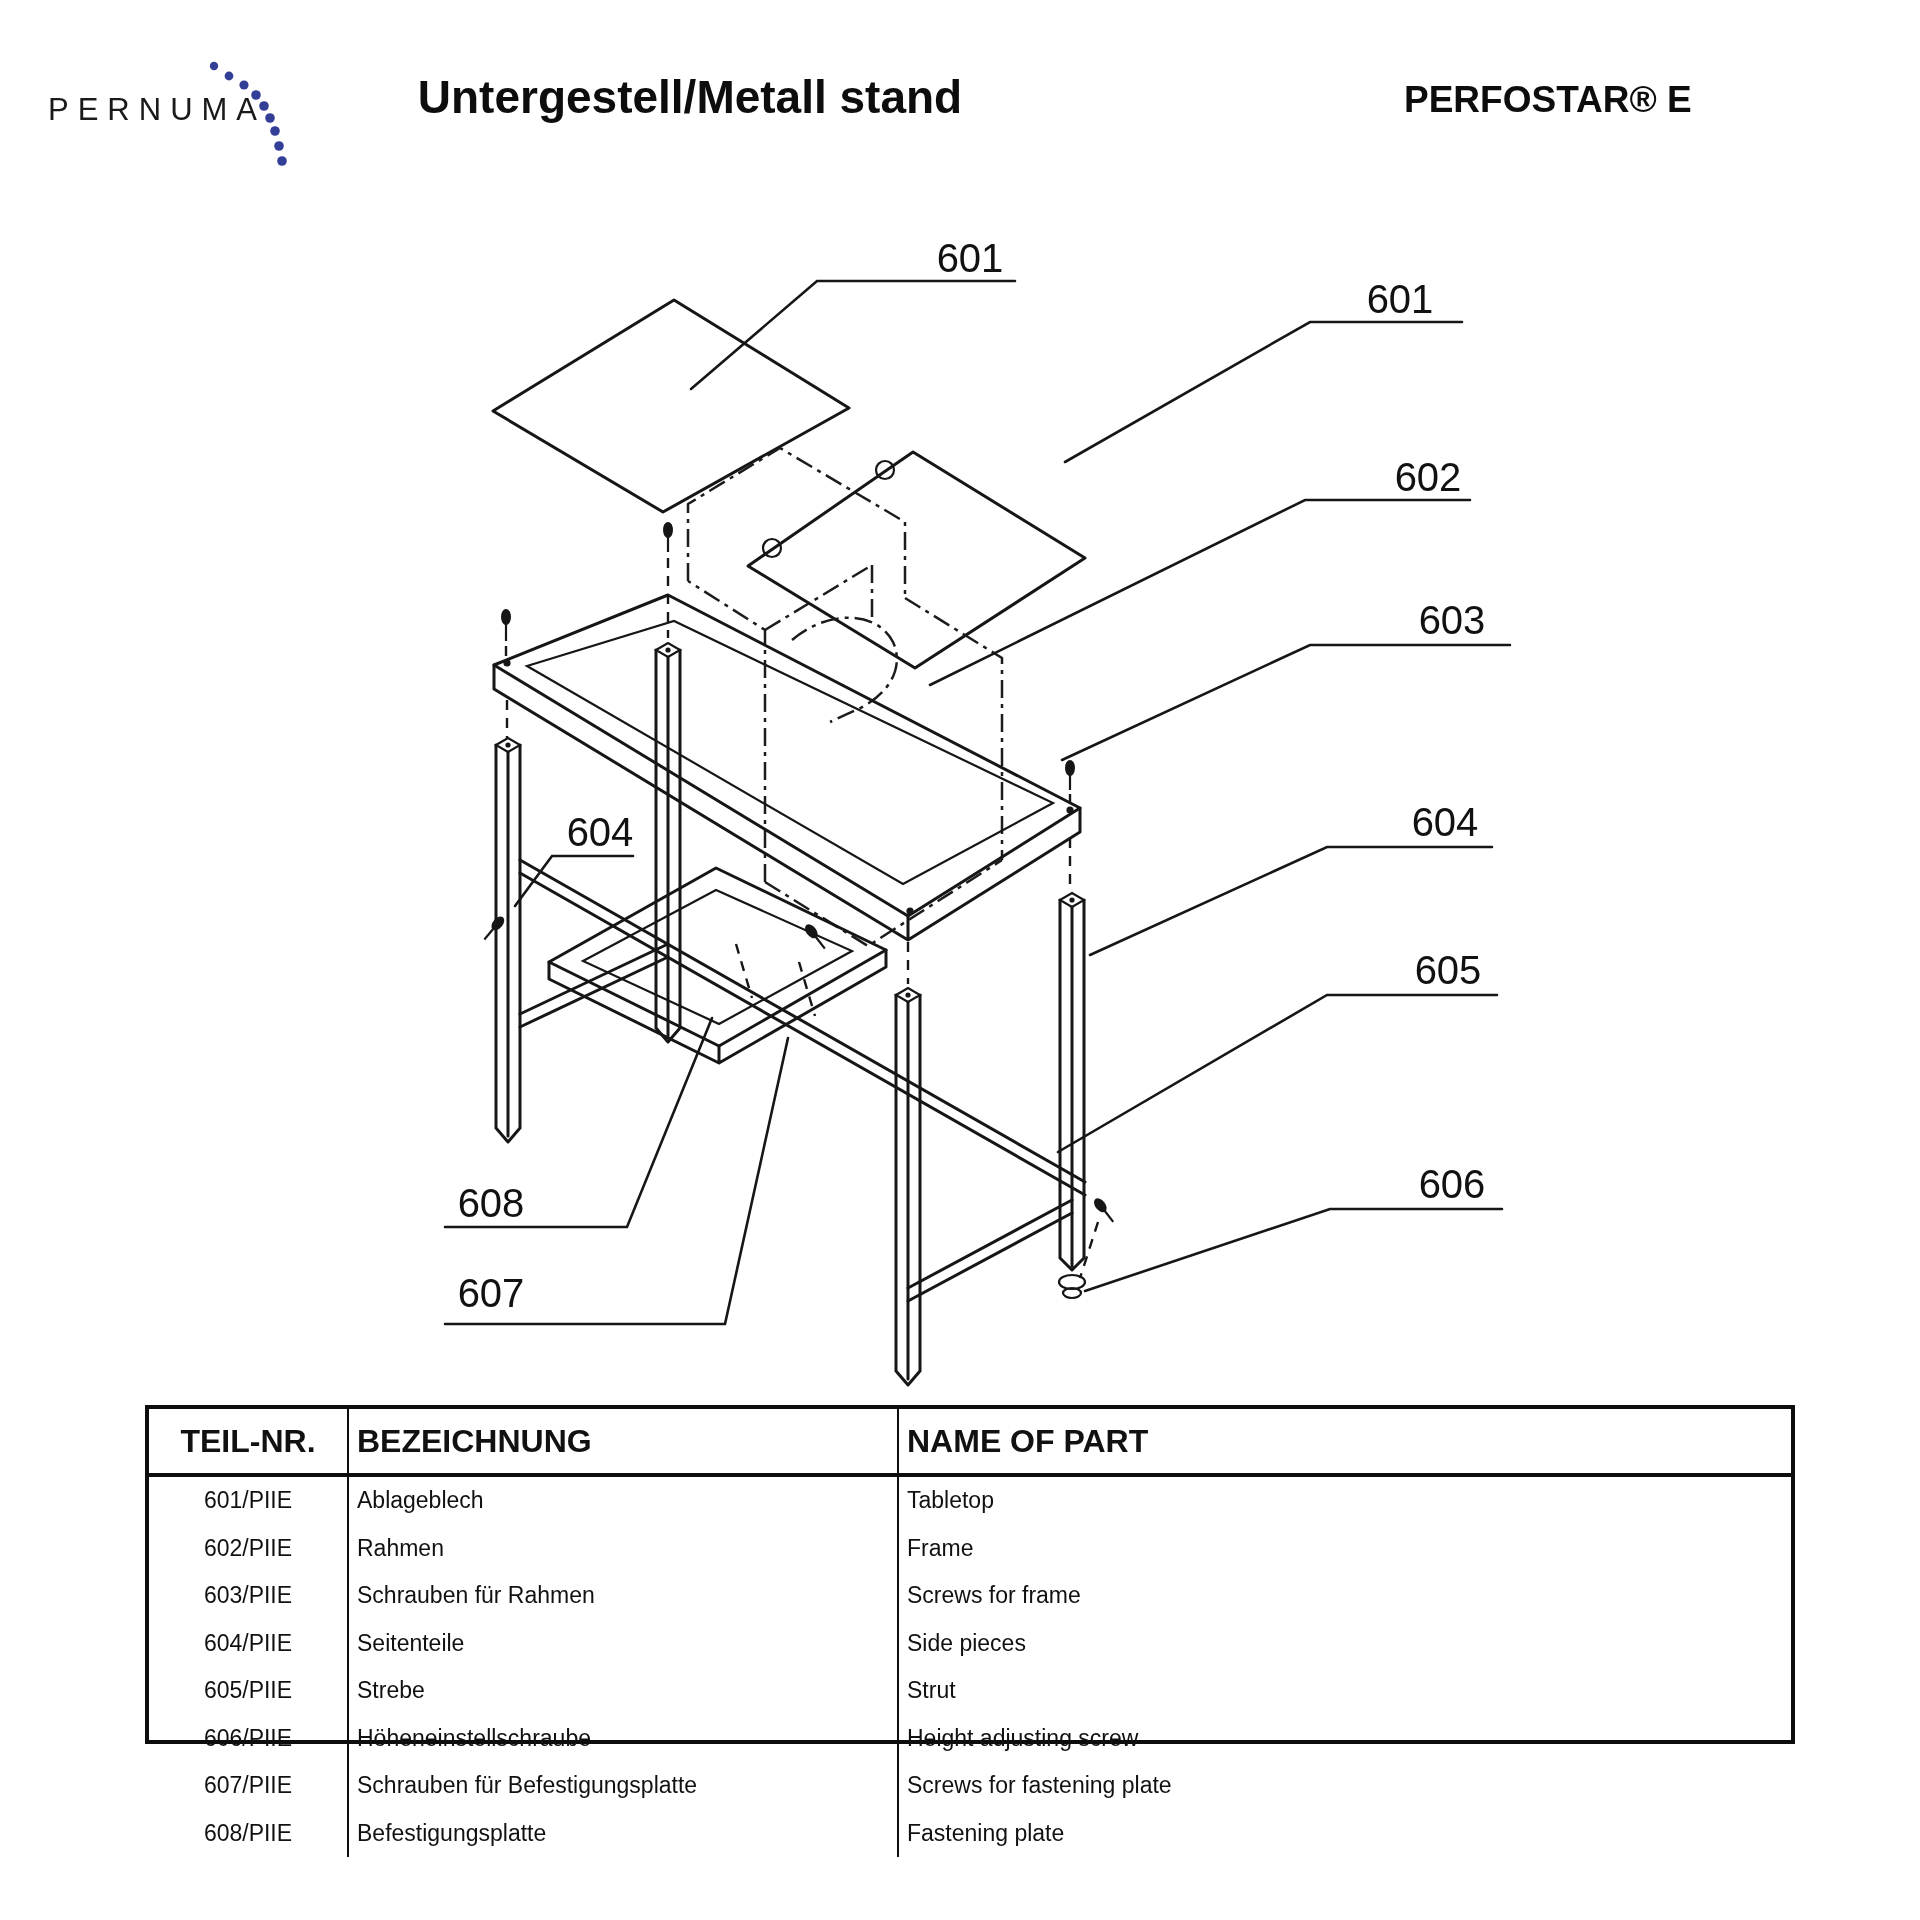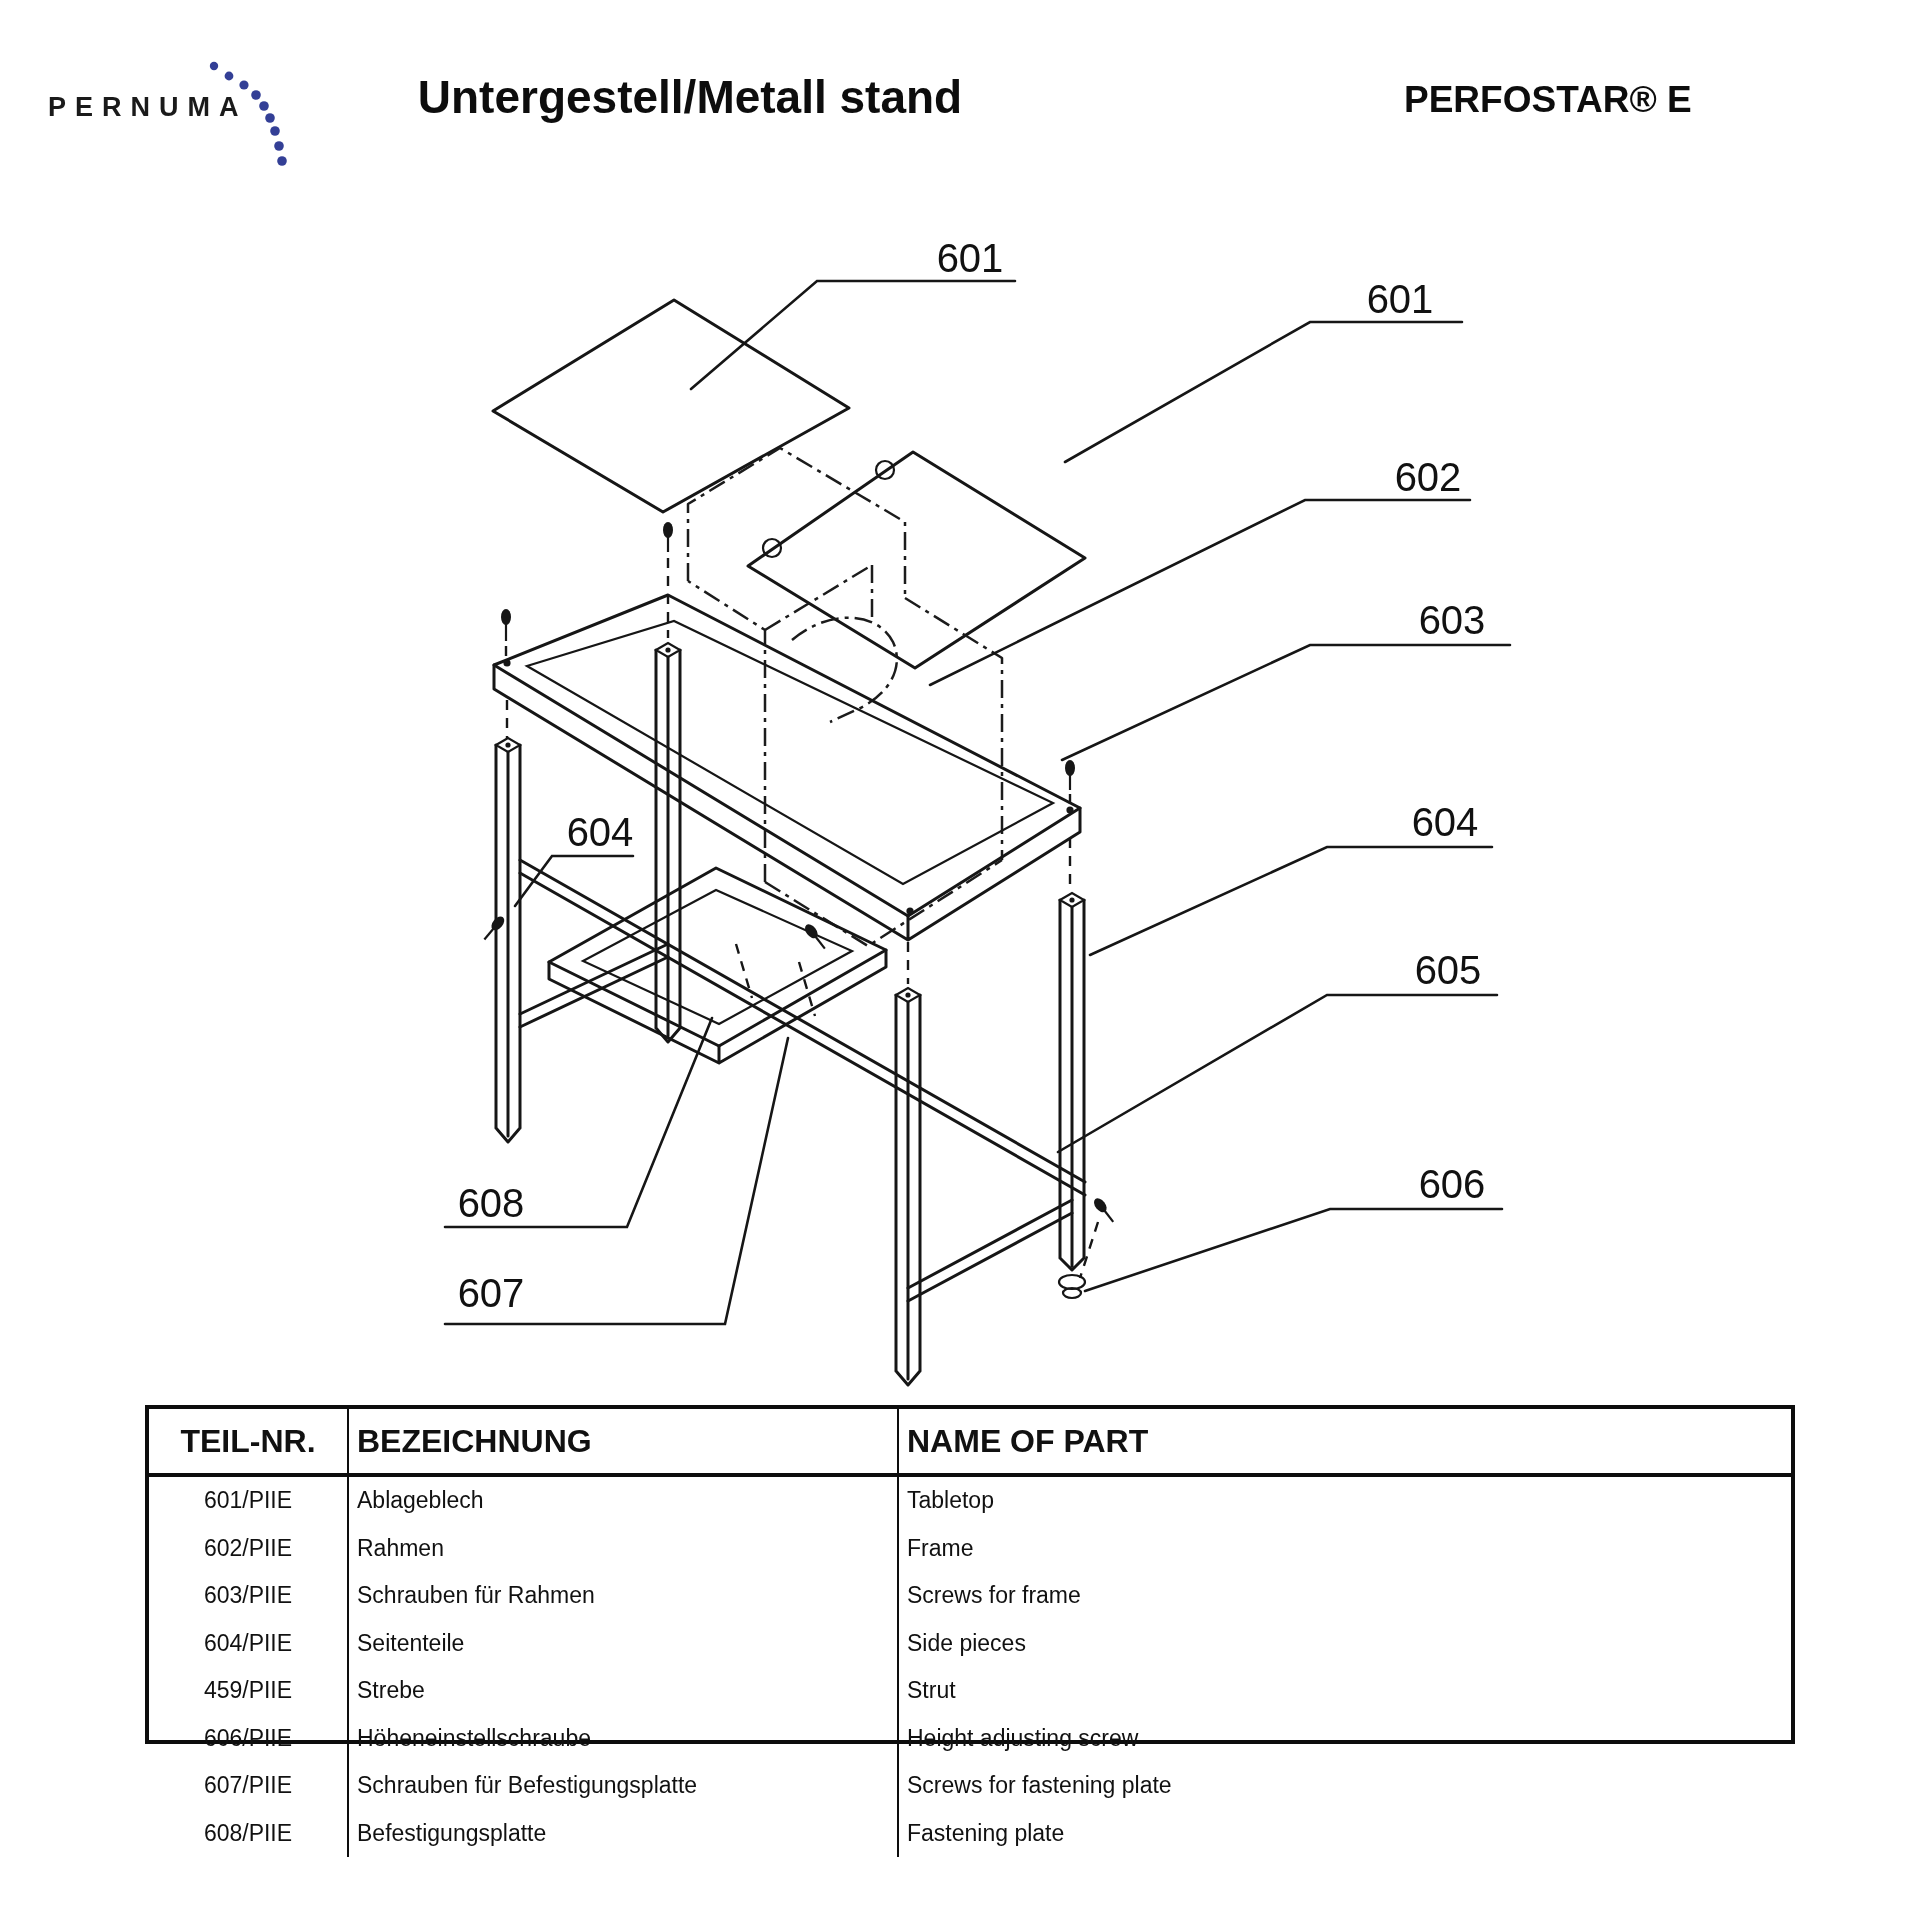--- a/index.html
+++ b/index.html
@@ -1,19 +1,19 @@
 <!DOCTYPE html>
 <html><head>
 <meta charset="utf-8">
 <style>
   html,body{margin:0;padding:0;background:#fff;}
   body{width:1920px;height:1920px;position:relative;font-family:"Liberation Sans",sans-serif;color:#111;}
   .abs{position:absolute;}
   
-  #logo-text{left:48px;top:92px;font-size:27px;font-weight:700;letter-spacing:9px;color:#1a1a1a;}
+  #logo-text{left:48px;top:92px;font-size:31px;font-weight:400;letter-spacing:9px;color:#1a1a1a;}
   #page-title{left:410px;top:70px;width:560px;text-align:center;font-size:46px;font-weight:bold;color:#0d0d0d;}
   #product-name{left:1404px;top:79px;font-size:37px;font-weight:bold;color:#0d0d0d;}
   
   #diagram{left:0;top:0;}
   .st{stroke:#161616;stroke-width:3;fill:none;stroke-linejoin:round;stroke-linecap:round;}
   .thin{stroke:#161616;stroke-width:2.2;fill:none;}
   .lead{stroke:#161616;stroke-width:2.6;fill:none;stroke-linecap:round;}
   .dash{stroke:#161616;stroke-width:2.4;fill:none;stroke-dasharray:10 8;}
   .phantom{stroke:#1c1c1c;stroke-width:2.5;fill:none;stroke-dasharray:18 6 4 6;stroke-linejoin:round;}
   .solidfill{fill:#161616;stroke:none;}
@@ -210,21 +210,21 @@
     <div class="c1">603/PIIE</div>
     <div class="c2">Schrauben für Rahmen</div>
     <div class="c3">Screws for frame</div>
   </div>
   <div class="t-row t-body-row">
     <div class="c1">604/PIIE</div>
     <div class="c2">Seitenteile</div>
     <div class="c3">Side pieces</div>
   </div>
   <div class="t-row t-body-row">
-    <div class="c1">459/PIIE</div>
+    <div class="c1">605/PIIE</div>
     <div class="c2">Strebe</div>
     <div class="c3">Strut</div>
   </div>
   <div class="t-row t-body-row">
     <div class="c1">606/PIIE</div>
     <div class="c2">Höheneinstellschraube</div>
     <div class="c3">Height adjusting screw</div>
   </div>
   <div class="t-row t-body-row">
     <div class="c1">607/PIIE</div>

